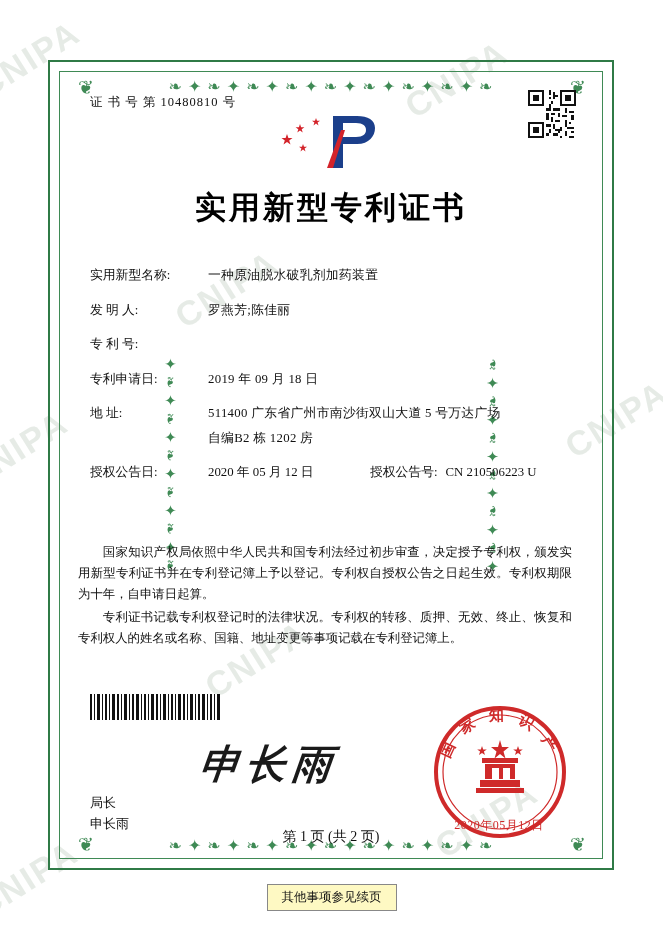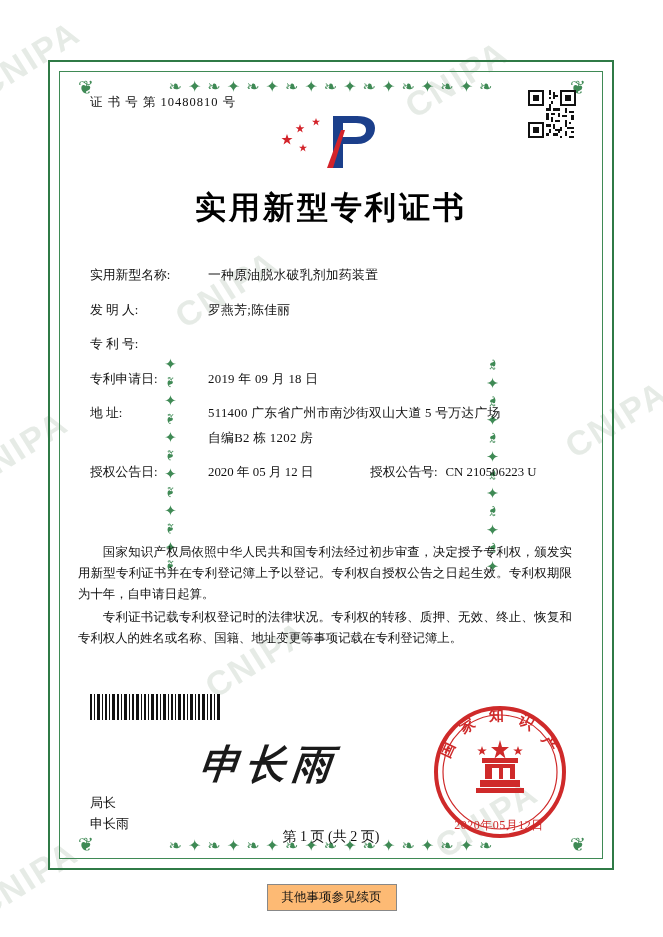--- a/index.html
+++ b/index.html
@@ -300,21 +300,21 @@
 
   .footnote {
     position: absolute;
     left: 50%;
     transform: translateX(-50%);
     top: 884px;
     border: 1px solid #888;
     padding: 4px 14px;
     font-size: 12.5px;
     color: #111;
-    background: #fdba74;
+    background: #fef9c3;
     z-index: 2;
   }
 </style>
 </head>
 <body>
 
 <div class="watermark-layer">
   <div class="wm wm1">CNIPA</div>
   <div class="wm wm2">CNIPA</div>
   <div class="wm wm3">CNIPA</div>

